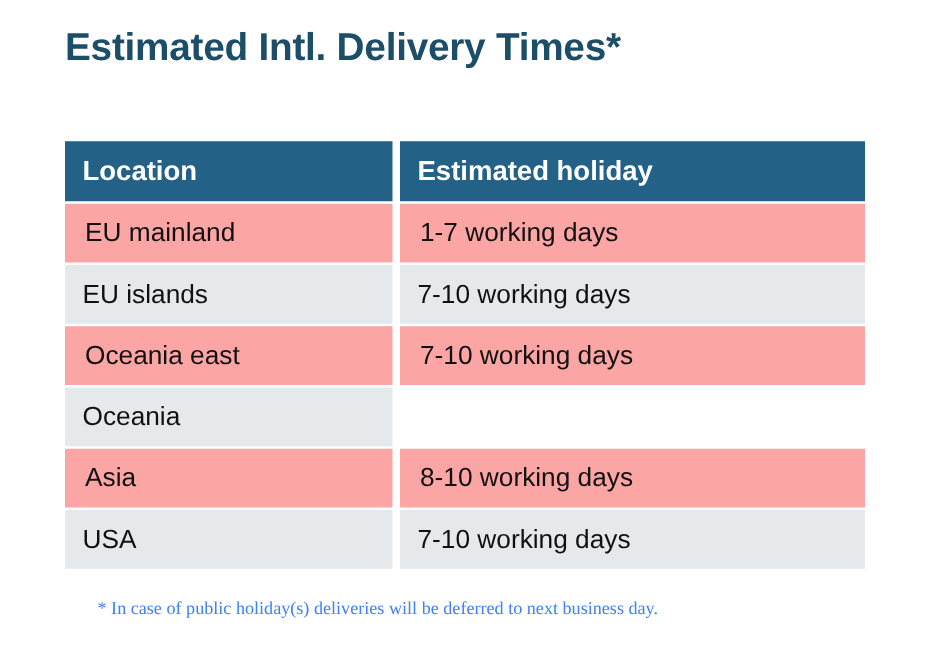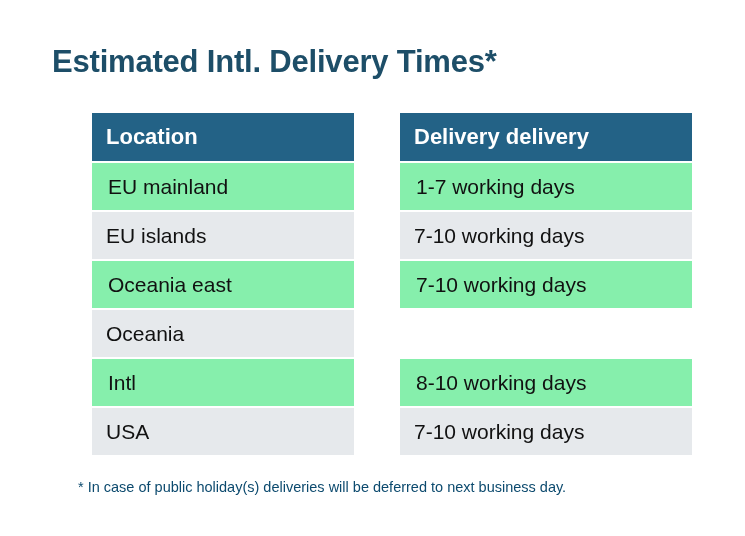--- a/index.html
+++ b/index.html
@@ -15,21 +15,21 @@
   }
   .page {
     position: relative;
     width: 745px;
     height: 536px;
     box-sizing: border-box;
   }
   .page-title {
     position: absolute;
     left: 52px;
-    top: 44px;
+    top: 20px;
     font-size: 31px;
     font-weight: bold;
     color: #1d4e68;
     letter-spacing: -0.2px;
     white-space: nowrap;
   }
   .delivery-table {
     position: absolute;
     left: 52px;
     top: 113px;
@@ -43,66 +43,66 @@
   .cell {
     box-sizing: border-box;
     padding: 0 14px;
     display: flex;
     align-items: center;
     font-size: 21px;
     color: #111111;
     height: 47px;
     overflow: hidden;
     white-space: nowrap;
-    margin-left: 40px;
   }
   .col-location {
     width: 262px;
     margin-right: 6px;
     flex: 0 0 262px;
   }
   .col-delivery {
     flex: 1 1 auto;
   }
   .header-row .cell {
     background: #236286;
     color: #ffffff;
     font-weight: bold;
     height: 48px;
     font-size: 22px;
   }
   .row-odd .cell {
-    background: #86efac;
+    background: #fca5a5;
     padding-left: 16px;
   }
   .row-even .cell {
     background: #e6e9ec;
     text-align: right;
   }
   .footnote {
     position: absolute;
     left: 78px;
     top: 479px;
     font-size: 14.5px;
-    color: #0c4a6e;
+    color: #3b82f6;
     white-space: nowrap;
+    font-family: Liberation Serif, serif;
   }
 </style>
 </head>
 <body>
 
 <div class="page">
 
   <div class="page-title">Estimated Intl. Delivery Times*</div>
 
   <div class="delivery-table">
 
     <div class="table-row header-row">
       <div class="cell col-location">Location</div>
-      <div class="cell col-delivery">Delivery delivery</div>
+      <div class="cell col-delivery">Estimated holiday</div>
     </div>
 
     <div class="table-row row-odd">
       <div class="cell col-location">EU mainland</div>
       <div class="cell col-delivery">1-7 working days</div>
     </div>
 
     <div class="table-row row-even">
       <div class="cell col-location">EU islands</div>
       <div class="cell col-delivery">7-10 working days</div>
@@ -111,21 +111,21 @@
     <div class="table-row row-odd">
       <div class="cell col-location">Oceania east</div>
       <div class="cell col-delivery">7-10 working days</div>
     </div>
 
     <div class="table-row row-even">
       <div class="cell col-location">Oceania</div>
     </div>
 
     <div class="table-row row-odd">
-      <div class="cell col-location">Intl</div>
+      <div class="cell col-location">Asia</div>
       <div class="cell col-delivery">8-10 working days</div>
     </div>
 
     <div class="table-row row-even">
       <div class="cell col-location">USA</div>
       <div class="cell col-delivery">7-10 working days</div>
     </div>
 
   </div>
 

